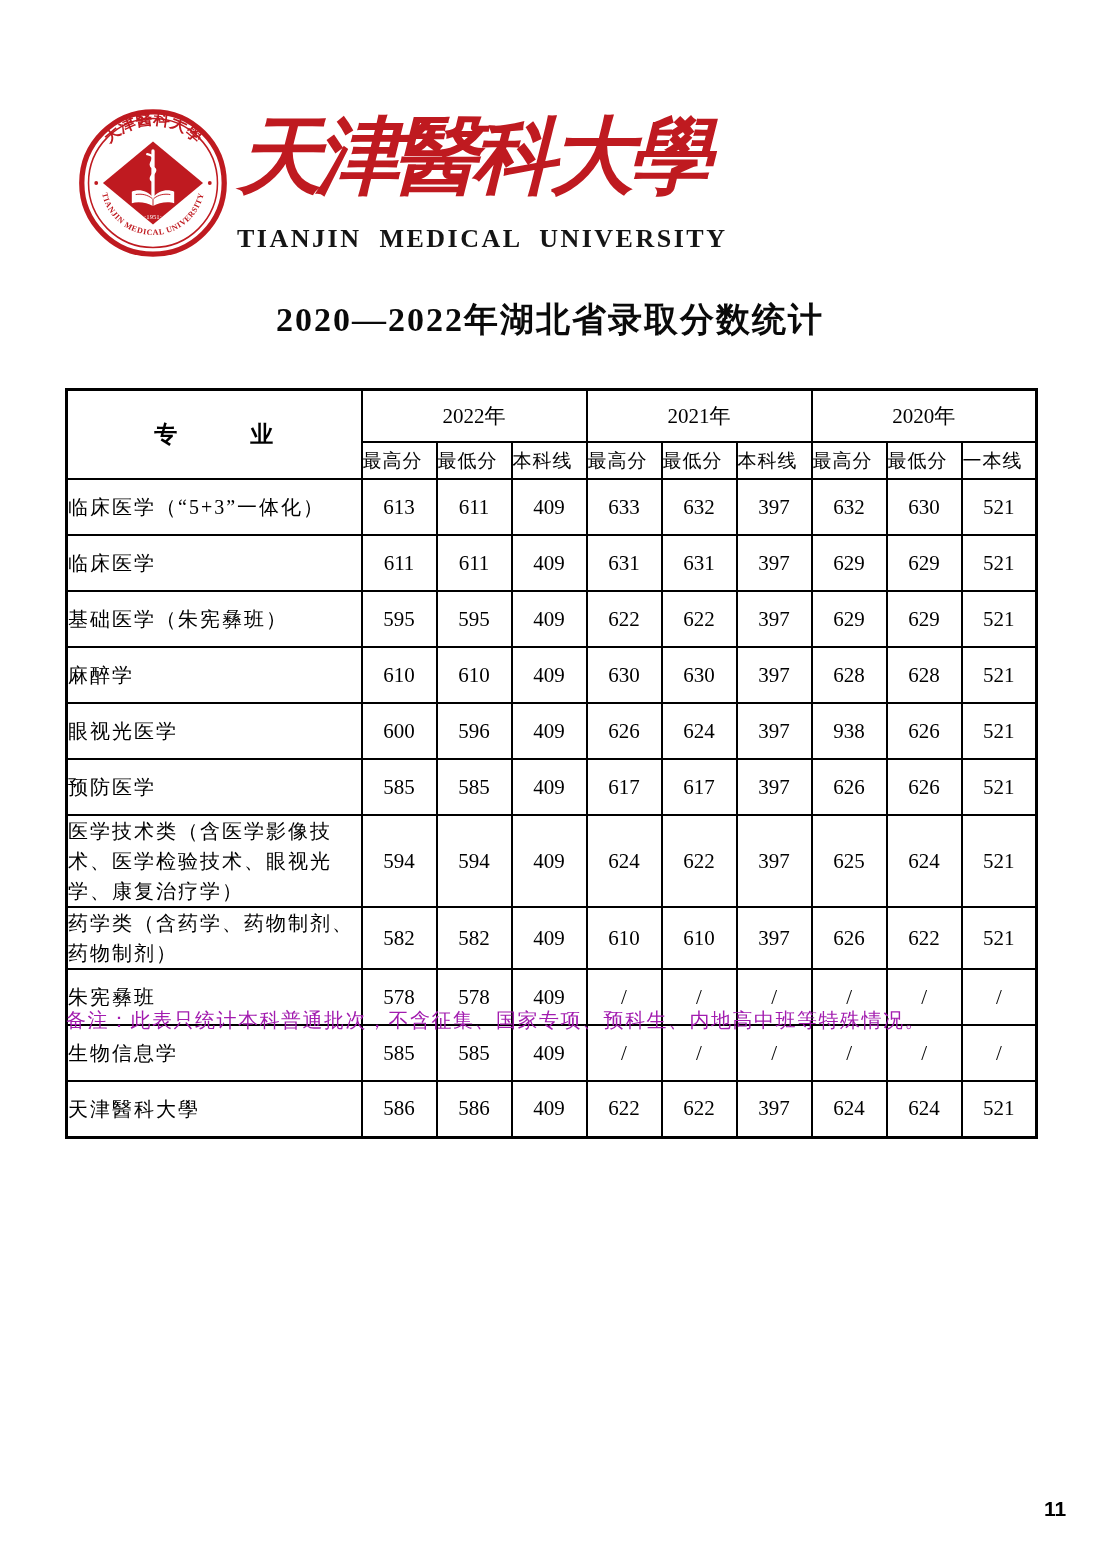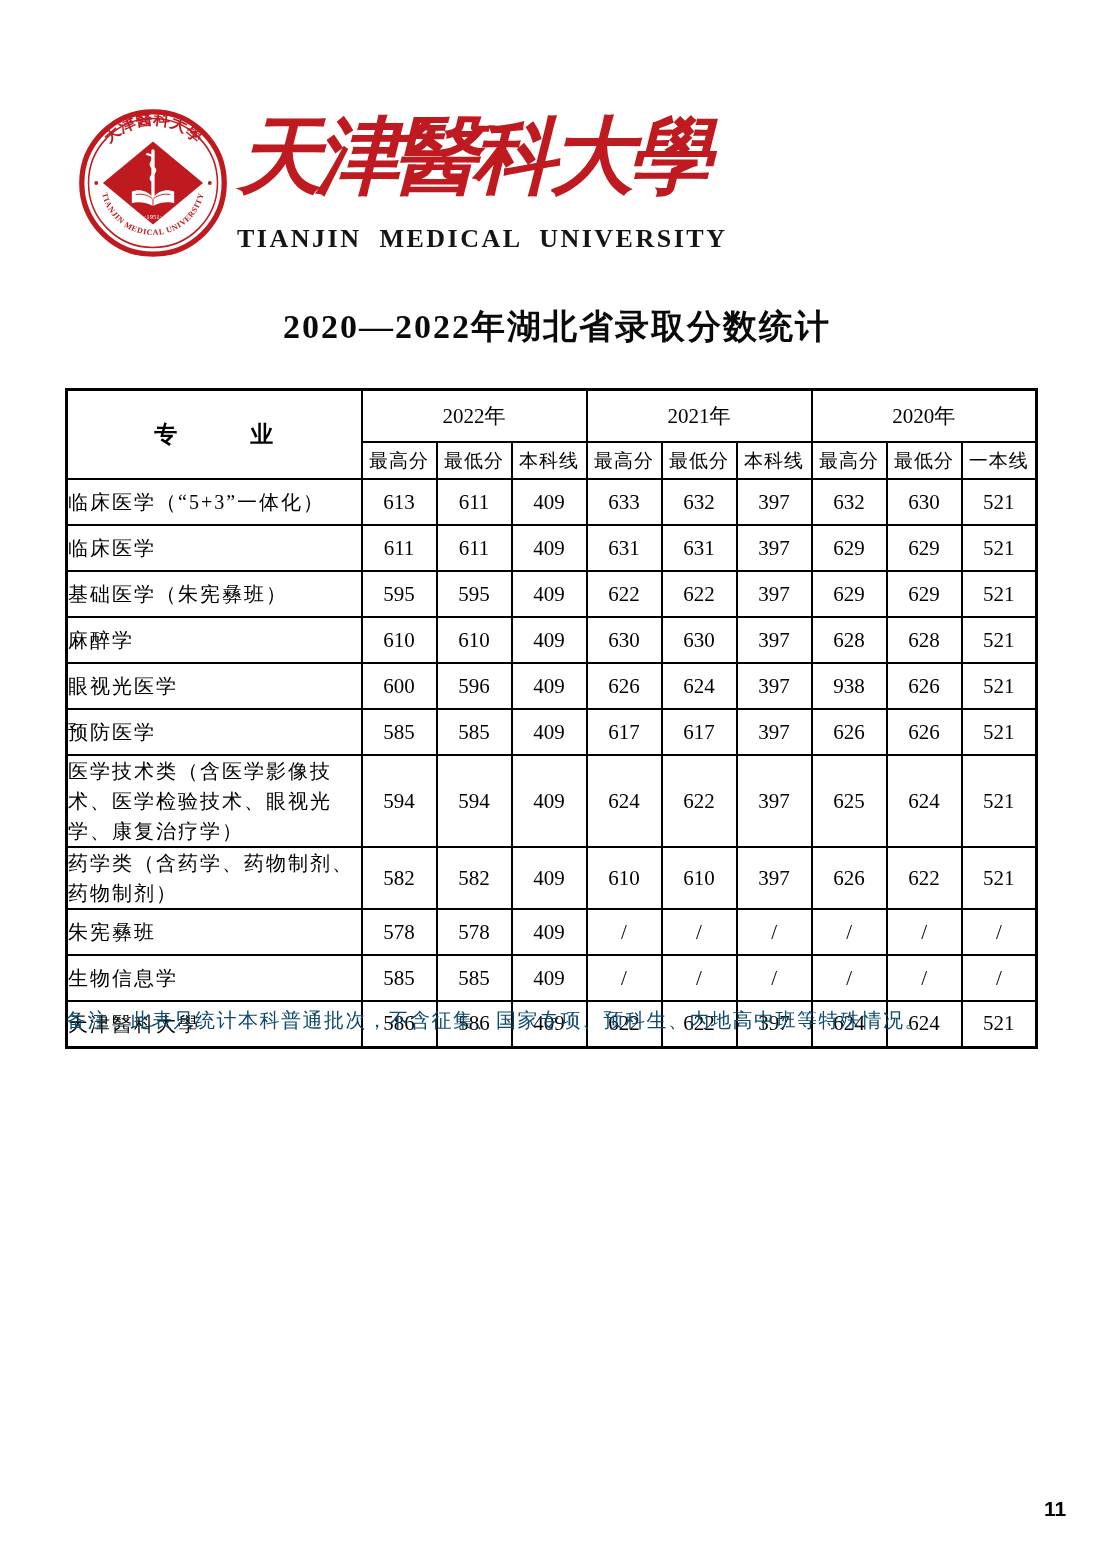--- a/index.html
+++ b/index.html
@@ -24,21 +24,21 @@
   }
   .english-name {
     position: absolute; left: 237px; top: 224px; width: 470px;
     font-size: 26px; font-weight: bold; letter-spacing: 2.5px; word-spacing: 9px;
     white-space: nowrap; color: #151515;
     font-family: "Liberation Serif", "DejaVu Serif", serif;
   }
 
   
   .doc-title {
-    position: absolute; left: 65px; top: 297px; width: 970px; margin: 7px;
+    position: absolute; left: 65px; top: 297px; width: 970px; margin: 0;
     text-align: center; font-size: 34px; font-weight: bold; letter-spacing: 2px;
     color: #0a0a0a;
     font-family: "Liberation Serif", "DejaVu Serif", serif;
   }
 
   
   table.scores {
     position: absolute; left: 65px; top: 388px; width: 970px;
     border-collapse: collapse; table-layout: fixed;
     border: 3px solid #000;
@@ -50,38 +50,38 @@
   }
   th.major-h {
     font-size: 23px; font-weight: bold; text-align: center;
     letter-spacing: 1px;
   }
   th.year-h {
     font-size: 21px; font-weight: normal; height: 50px; text-align: center;
     font-family: "Liberation Serif", "DejaVu Serif", serif;
   }
   th.sub-h {
-    font-size: 19px; font-weight: normal; height: 35px; text-align: center;
+    font-size: 19px; font-weight: normal; height: 35px; text-align: left;
     letter-spacing: 1px;
   }
-  tbody tr { height: 46px; }
+  tbody tr { height: 56px; }
   td.major {
     text-align: left; padding: 5px 10px 5px 11px;
     font-size: 20px; letter-spacing: 2px; line-height: 1.5;
     font-weight: normal;
   }
   td.score {
     text-align: center; font-size: 21px;
     font-family: "Liberation Serif", "DejaVu Serif", serif;
   }
 
   
   .footnote {
     position: absolute; left: 66px; top: 1007px; margin: 0;
-    font-size: 20px; letter-spacing: 1.5px; color: #0c4a6e;
+    font-size: 20px; letter-spacing: 1.5px; color: #a21caf;
   }
   .page-number {
     position: absolute; left: 1044px; top: 1497px;
     font-size: 21px; color: #000;
     font-family: "Liberation Sans", "DejaVu Sans", sans-serif;
     font-weight: bold;
   }
 </style>
 </head>
 <body>

